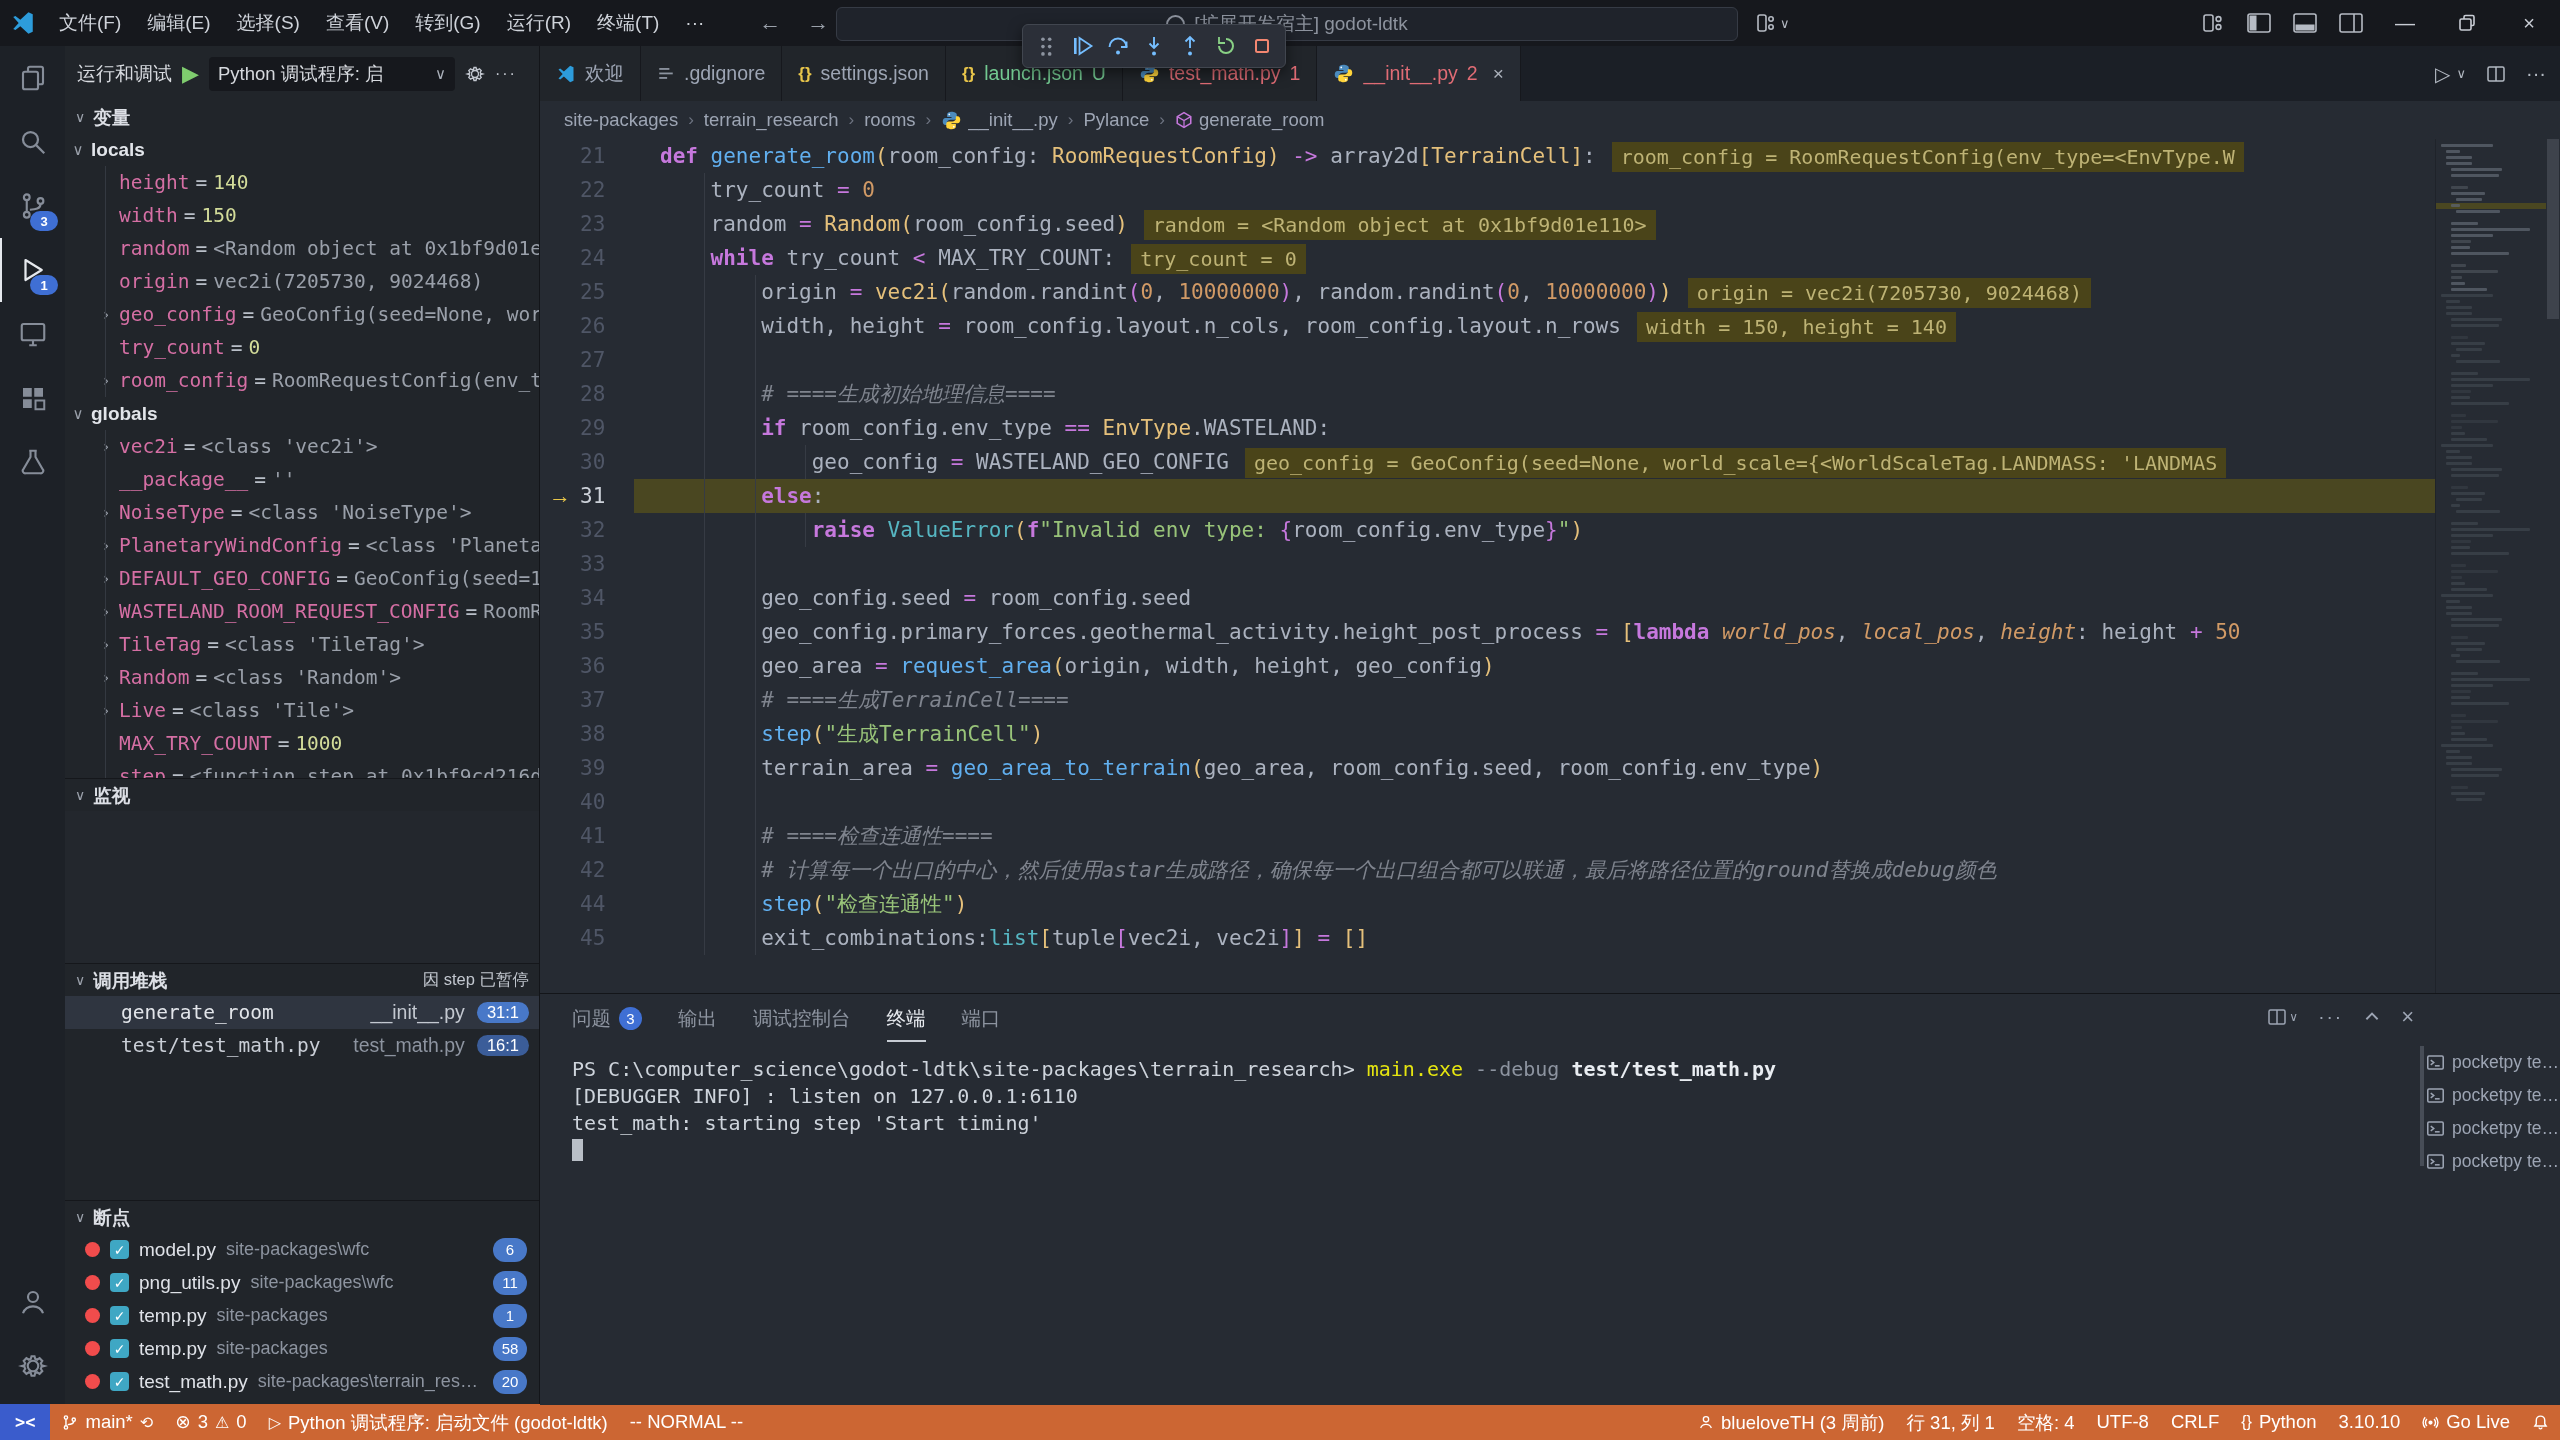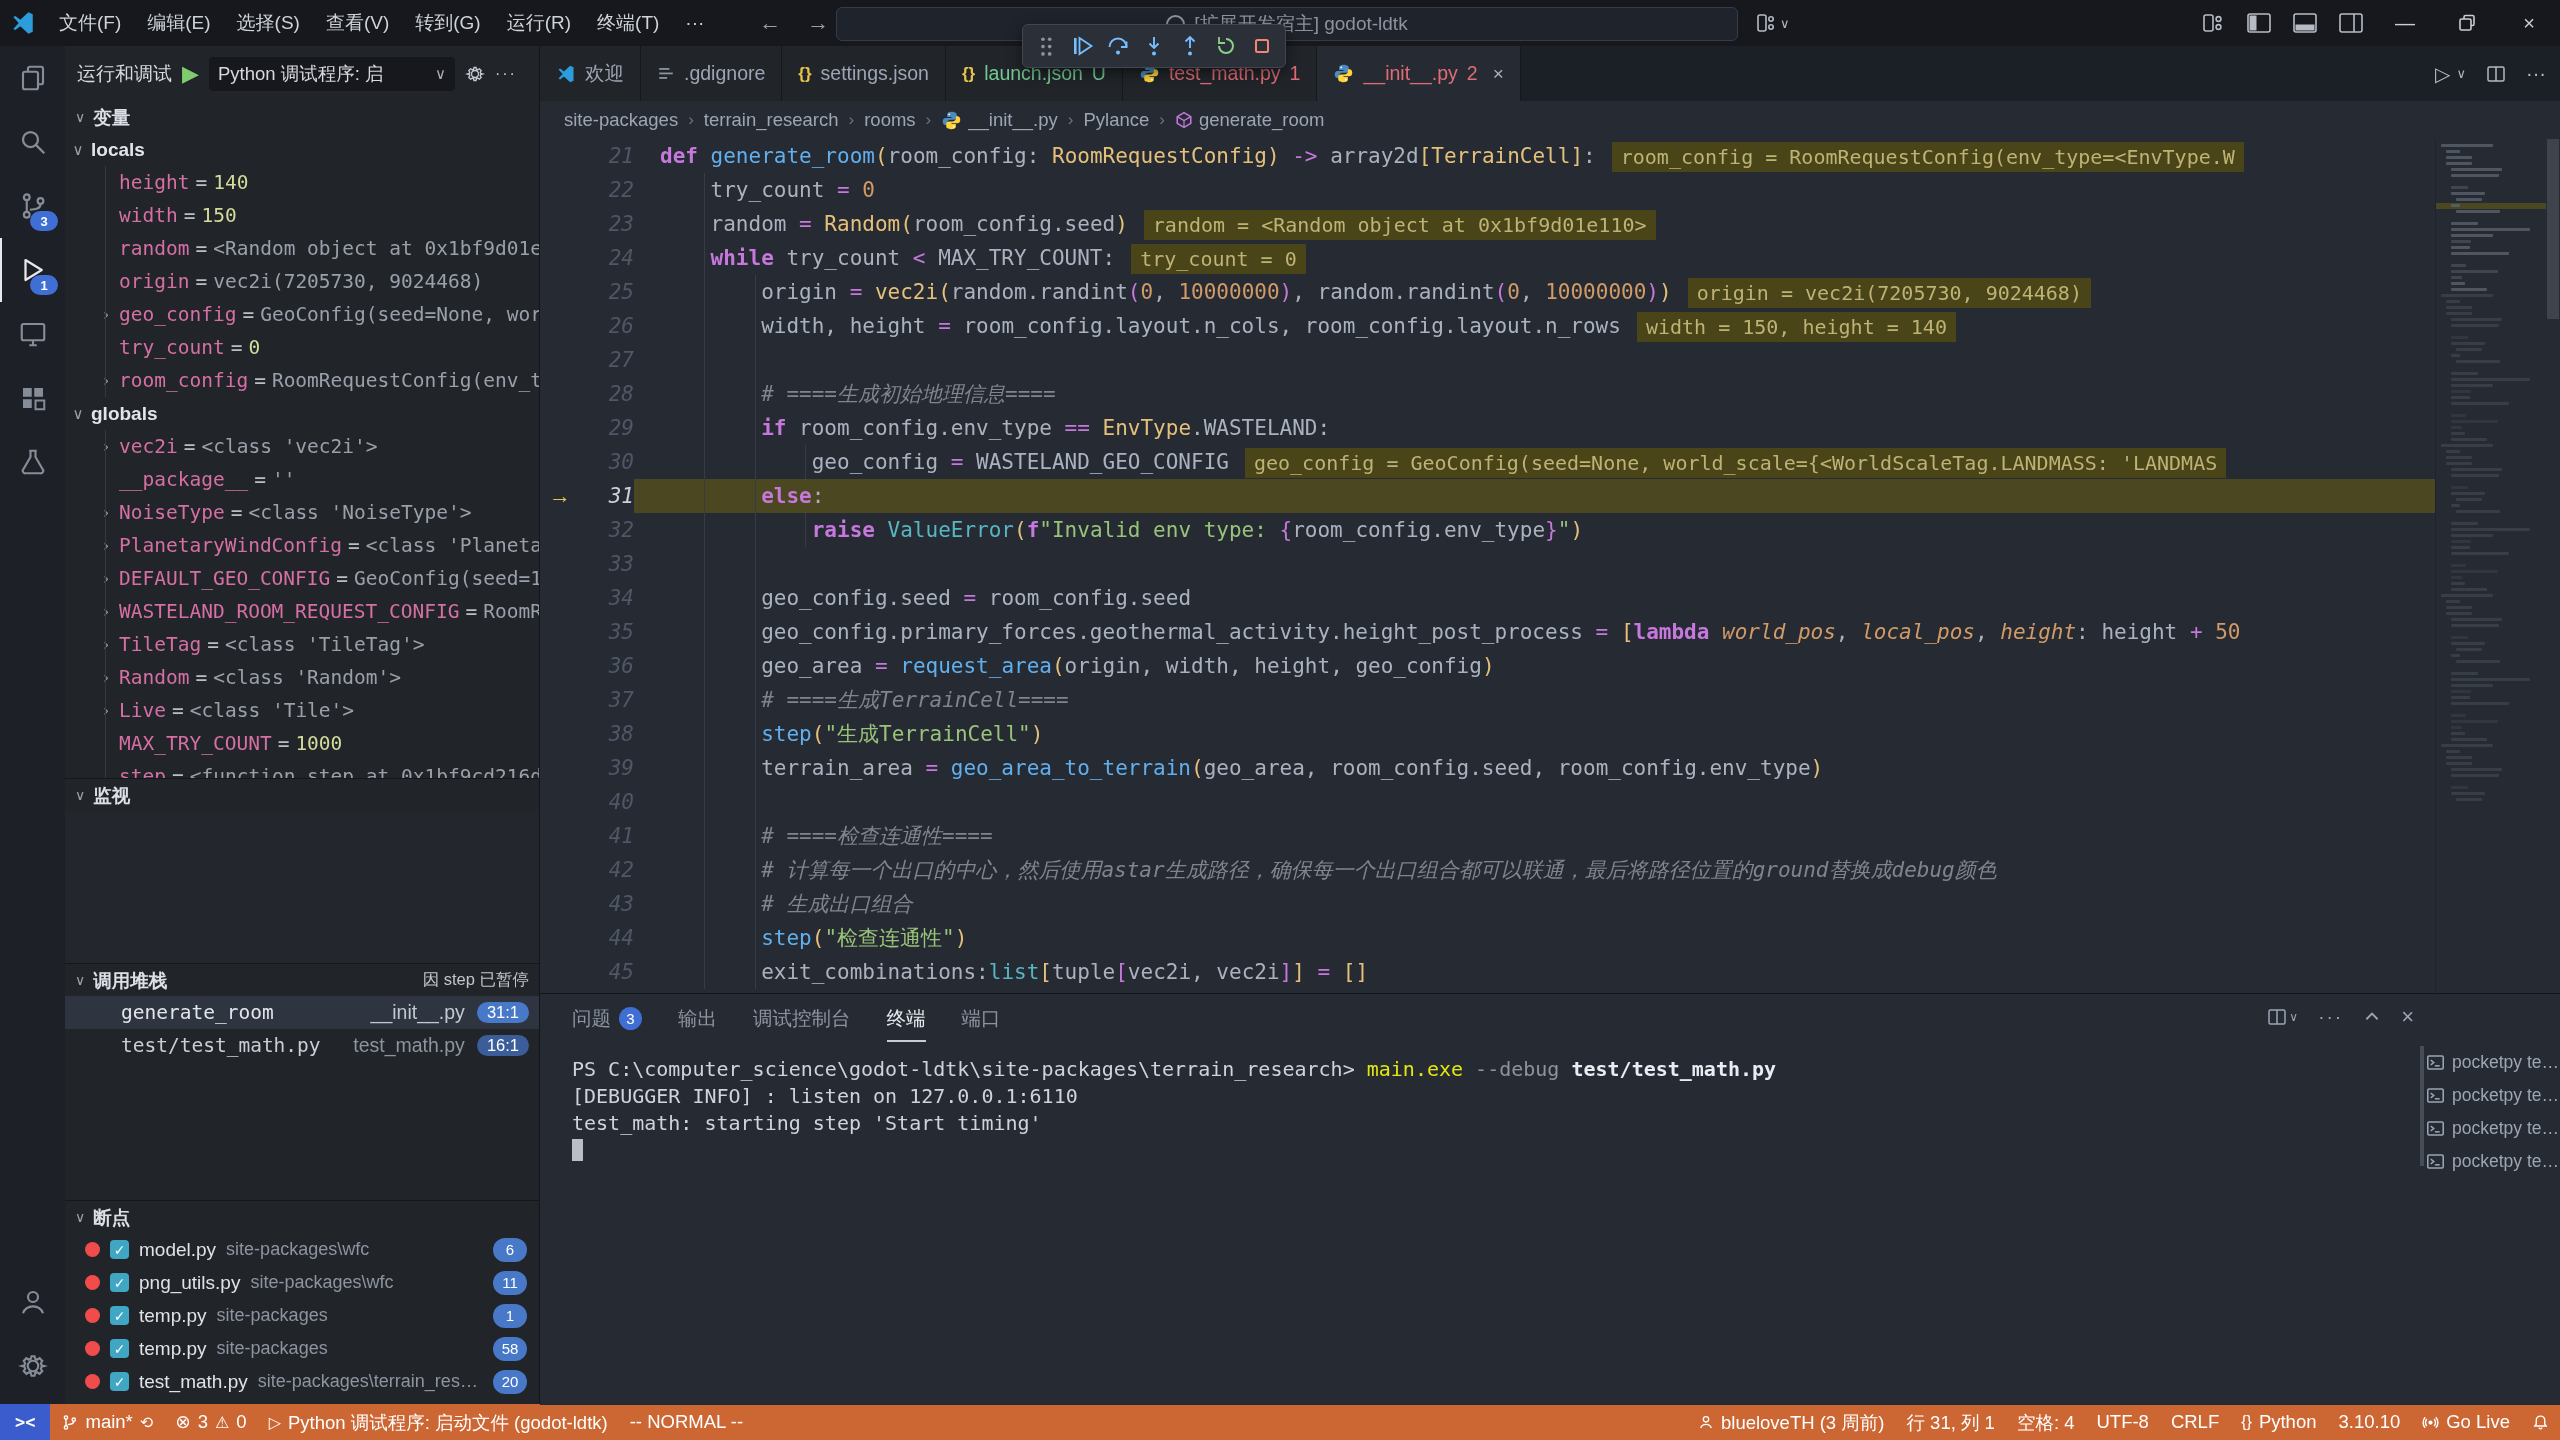--- a/index.html
+++ b/index.html
@@ -75,21 +75,21 @@
   .tab.active{background:#262b33;}
   .tab .tclose{margin-left:6px;color:#aab0ba;font-size:19px;}
   .tabactions{position:absolute;right:14px;top:0;height:55px;display:flex;align-items:center;gap:20px;color:#b3b9c2;font-size:20px;}
   .breadcrumb{height:38px;background:#262b33;display:flex;align-items:center;gap:10px;padding-left:24px;font-size:18.5px;color:#9da5b4;flex:none;}
   .bcsep{color:#6d7380;font-size:17px;}
   
   .editor{height:854px;background:#262b33;position:relative;overflow:hidden;flex:none;}
   .codescroll{position:absolute;left:0;top:0;right:124px;bottom:0;overflow:hidden;}
   .erow{display:flex;height:34px;line-height:34px;white-space:pre;overflow:visible;}
   .eglyph{width:40px;flex:none;text-align:center;font-size:22px;line-height:34px;color:#e8c64a;font-weight:bold;}
-  .eno{width:54px;flex:none;text-align:right;color:#4f5666;font-size:21px;font-family:"DejaVu Sans Mono",monospace;font-style:italic;}
+  .eno{width:54px;flex:none;text-align:left;color:#4f5666;font-size:21px;font-family:"DejaVu Sans Mono",monospace;}
   .ecode{flex:1;position:relative;padding-left:26px;font-family:"DejaVu Sans Mono",monospace;font-size:21px;min-width:0;}
   .erow.cur .ecode{background:#4a4721;}
   .erow.cur .eno{color:#ccd1d9;}
   .iguide{position:absolute;top:0;bottom:0;width:1px;background:#363b44;}
   .tk-kw{color:#c678dd;font-weight:bold;} .tk-fn{color:#61afef;} .tk-cls{color:#e5c07b;} .tk-str{color:#98c379;}
   .tk-num{color:#d19a66;} .tk-op{color:#c678dd;} .tk-cmt{color:#7f848e;font-style:italic;}
   .tk-b1{color:#e5c07b;} .tk-b2{color:#c678dd;} .tk-cyan{color:#56b6c2;} .tk-par{color:#d19a66;font-style:italic;}
   .tk-{color:#abb2bf;}
   .chip{display:inline-block;background:#4a4419;color:#beb375;margin-left:16px;padding:0 9px;height:30px;line-height:30px;font-size:20px;vertical-align:middle;}
   .minimap{position:absolute;top:0;right:14px;width:110px;height:854px;background:#262b33;border-left:1px solid #1f232a;}
@@ -635,21 +635,20 @@
           <div class="erow"><span class="eglyph"></span><span class="eno">33</span><span class="ecode"><span class="iguide" style="left: calc(3.5ch + 26px);"></span><span class="iguide" style="left: calc(7.5ch + 26px);"></span><span style="padding-left: 8ch;"></span></span></div>
           <div class="erow"><span class="eglyph"></span><span class="eno">34</span><span class="ecode"><span class="iguide" style="left: calc(3.5ch + 26px);"></span><span class="iguide" style="left: calc(7.5ch + 26px);"></span><span style="padding-left: 8ch; text-align: center;"><span class="tk-">geo_config.seed</span><span class="tk-op"> = </span><span class="tk-">room_config.seed</span></span></span></div>
           <div class="erow"><span class="eglyph"></span><span class="eno">35</span><span class="ecode"><span class="iguide" style="left: calc(3.5ch + 26px);"></span><span class="iguide" style="left: calc(7.5ch + 26px);"></span><span style="padding-left: 8ch;"><span class="tk-">geo_config.primary_forces.geothermal_activity.height_post_process</span><span class="tk-op"> = </span><span class="tk-b1">[</span><span class="tk-kw">lambda </span><span class="tk-par">world_pos</span><span class="tk-">, </span><span class="tk-par">local_pos</span><span class="tk-">, </span><span class="tk-par">height</span><span class="tk-">: </span><span class="tk-">height</span><span class="tk-op"> + </span><span class="tk-num">50</span></span></span></div>
           <div class="erow"><span class="eglyph"></span><span class="eno">36</span><span class="ecode"><span class="iguide" style="left: calc(3.5ch + 26px);"></span><span class="iguide" style="left: calc(7.5ch + 26px);"></span><span style="padding-left: 8ch;"><span class="tk-">geo_area</span><span class="tk-op"> = </span><span class="tk-fn">request_area</span><span class="tk-b1">(</span><span class="tk-">origin</span><span class="tk-">, </span><span class="tk-">width</span><span class="tk-">, </span><span class="tk-">height</span><span class="tk-">, </span><span class="tk-">geo_config</span><span class="tk-b1">)</span></span></span></div>
           <div class="erow"><span class="eglyph"></span><span class="eno">37</span><span class="ecode"><span class="iguide" style="left: calc(3.5ch + 26px);"></span><span class="iguide" style="left: calc(7.5ch + 26px);"></span><span style="padding-left: 8ch;"><span class="tk-cmt"># ====生成TerrainCell====</span></span></span></div>
           <div class="erow"><span class="eglyph"></span><span class="eno">38</span><span class="ecode"><span class="iguide" style="left: calc(3.5ch + 26px);"></span><span class="iguide" style="left: calc(7.5ch + 26px);"></span><span style="padding-left: 8ch;"><span class="tk-fn">step</span><span class="tk-b1">(</span><span class="tk-str">"生成TerrainCell"</span><span class="tk-b1">)</span></span></span></div>
           <div class="erow"><span class="eglyph"></span><span class="eno">39</span><span class="ecode"><span class="iguide" style="left: calc(3.5ch + 26px);"></span><span class="iguide" style="left: calc(7.5ch + 26px);"></span><span style="padding-left: 8ch;"><span class="tk-">terrain_area</span><span class="tk-op"> = </span><span class="tk-fn">geo_area_to_terrain</span><span class="tk-b1">(</span><span class="tk-">geo_area</span><span class="tk-">, </span><span class="tk-">room_config.seed</span><span class="tk-">, </span><span class="tk-">room_config.env_type</span><span class="tk-b1">)</span></span></span></div>
           <div class="erow"><span class="eglyph"></span><span class="eno">40</span><span class="ecode"><span class="iguide" style="left: calc(3.5ch + 26px);"></span><span class="iguide" style="left: calc(7.5ch + 26px);"></span><span style="padding-left: 8ch;"></span></span></div>
           <div class="erow"><span class="eglyph"></span><span class="eno">41</span><span class="ecode"><span class="iguide" style="left: calc(3.5ch + 26px);"></span><span class="iguide" style="left: calc(7.5ch + 26px);"></span><span style="padding-left: 8ch;"><span class="tk-cmt"># ====检查连通性====</span></span></span></div>
           <div class="erow"><span class="eglyph"></span><span class="eno">42</span><span class="ecode"><span class="iguide" style="left: calc(3.5ch + 26px);"></span><span class="iguide" style="left: calc(7.5ch + 26px);"></span><span style="padding-left: 8ch;"><span class="tk-cmt"># 计算每一个出口的中心，然后使用astar生成路径，确保每一个出口组合都可以联通，最后将路径位置的ground替换成debug颜色</span></span></span></div>
-          <div class="erow"><span class="eglyph"></span><span class="eno">43</span><span class="ecode"><span class="iguide" style="left: calc(3.5ch + 26px);"></span><span class="iguide" style="left: calc(7.5ch + 26px);"></span><span style="padding-left: 8ch;"><span class="tk-cmt"># 生成出口组合</span></span></span></div>
           <div class="erow"><span class="eglyph"></span><span class="eno">44</span><span class="ecode"><span class="iguide" style="left: calc(3.5ch + 26px);"></span><span class="iguide" style="left: calc(7.5ch + 26px);"></span><span style="padding-left: 8ch;"><span class="tk-fn">step</span><span class="tk-b1">(</span><span class="tk-str">"检查连通性"</span><span class="tk-b1">)</span></span></span></div>
           <div class="erow"><span class="eglyph"></span><span class="eno">45</span><span class="ecode"><span class="iguide" style="left: calc(3.5ch + 26px);"></span><span class="iguide" style="left: calc(7.5ch + 26px);"></span><span style="padding-left: 8ch;"><span class="tk-">exit_combinations</span><span class="tk-">:</span><span class="tk-cyan">list</span><span class="tk-b1">[</span><span class="tk-">tuple</span><span class="tk-b2">[</span><span class="tk-">vec2i</span><span class="tk-">, </span><span class="tk-">vec2i</span><span class="tk-b2">]</span><span class="tk-b1">]</span><span class="tk-op"> = </span><span class="tk-b1">[]</span></span></span></div>
         </div>
       <div class="minimap" id="minimap">
           <div class="mmbar" style="top: 5px; left: 5px; width: 51.88px; opacity: 0.8;"></div>
           <div class="mmbar" style="top: 11px; left: 10px; width: 14.06px; opacity: 0.8;"></div>
           <div class="mmbar" style="top: 17px; left: 10px; width: 26.46px; opacity: 0.8;"></div>
           <div class="mmbar" style="top: 23px; left: 10px; width: 25.84px; opacity: 0.8;"></div>
           <div class="mmbar" style="top: 29px; left: 15px; width: 50.64px; opacity: 0.8;"></div>
           <div class="mmbar" style="top: 35px; left: 15px; width: 48.16px; opacity: 0.8;"></div>

